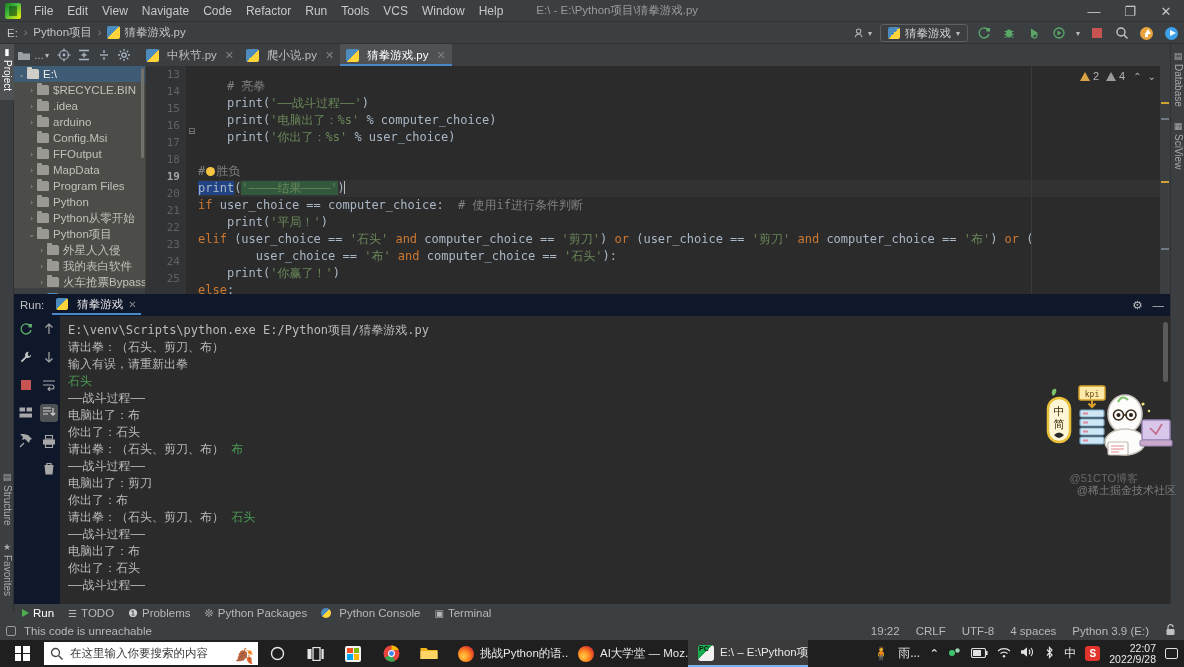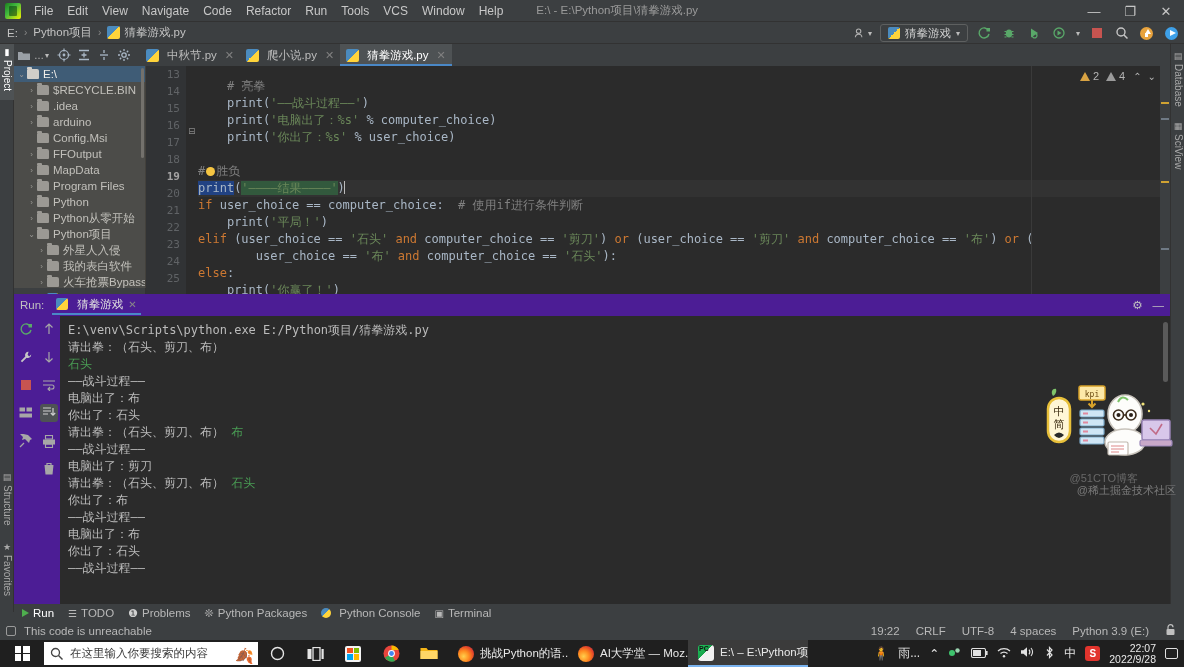--- a/index.html
+++ b/index.html
@@ -192,21 +192,21 @@
     border-bottom: 9px solid #d9a343;
   }
   .warn-tri.grey { border-bottom-color: #9a9a9a; }
   .editor-vline {
     position: absolute; left: 885px; top: 0; width: 1px; height: 228px; background: #3a3a3a;
   }
 
   
   .runpanel {
     position: absolute; left: 14px; top: 294px; width: 1156px; height: 318px;
-    background: #4c1d95;
+    background: #0f172a;
   }
   .runhead {
     height: 22px; display: flex; align-items: center; gap: 8px; padding-left: 6px;
     font-size: 11.5px; color: #c0c0c0; position: relative;
   }
   .runtab {
     display: flex; align-items: center; gap: 5px; padding: 0 4px; height: 20px;
     border-bottom: 2px solid #4a88c7; color: #e0e0e0;
   }
   .runhead-right { position: absolute; right: 6px; top: 0; height: 22px; display: flex; align-items: center; gap: 10px; }
@@ -611,22 +611,22 @@
           <div class="cl"><span class="id">    </span><span class="fn">print</span><span class="op">(</span><span class="s">'——战斗过程——'</span><span class="op">)</span></div>
           <div class="cl"><span class="id">    </span><span class="fn">print</span><span class="op">(</span><span class="s">'电脑出了：%s'</span><span class="id"> % computer_choice)</span></div>
           <div class="cl"><span class="id">    </span><span class="fn">print</span><span class="op">(</span><span class="s">'你出了：%s'</span><span class="id"> % user_choice)</span></div>
           <div class="cl"><span class="id"></span></div>
           <div class="cl"><span class="cm">#</span><span class="bulb"></span><span class="cm">胜负</span></div>
           <div class="cl cur"><span class="fn sel-box">print</span><span class="op">(</span><span class="s hl-str">'————结果————'</span><span class="op">)</span><span class="caret-bar"></span></div>
           <div class="cl"><span class="k">if</span><span class="id"> user_choice == computer_choice:</span><span class="cm">  # 使用if进行条件判断</span></div>
           <div class="cl"><span class="id">    </span><span class="fn">print</span><span class="op">(</span><span class="s">'平局！'</span><span class="op">)</span></div>
           <div class="cl"><span class="k">elif</span><span class="id"> (user_choice == </span><span class="s">'石头'</span><span class="id"> </span><span class="k">and</span><span class="id"> computer_choice == </span><span class="s">'剪刀'</span><span class="id">) </span><span class="k">or</span><span class="id"> (user_choice == </span><span class="s">'剪刀'</span><span class="id"> </span><span class="k">and</span><span class="id"> computer_choice == </span><span class="s">'布'</span><span class="id">) </span><span class="k">or</span><span class="id"> (</span></div>
           <div class="cl"><span class="id">        user_choice == </span><span class="s">'布'</span><span class="id"> </span><span class="k">and</span><span class="id"> computer_choice == </span><span class="s">'石头'</span><span class="id">):</span></div>
+          <div class="cl"><span class="id">    </span><span class="fn">print</span><span class="op">(</span><span class="s">'你赢了！'</span><span class="op">)</span></div>
           <div class="cl"><span class="k">else</span><span class="id">:</span></div>
-          <div class="cl"><span class="id">    </span><span class="fn">print</span><span class="op">(</span><span class="s">'你赢了！'</span><span class="op">)</span></div>
         </div>
     </div>
     <div class="editor-vline"></div>
     <div class="marker-bar">
       <div class="marker" style="top:36px;background:#cfa232;"></div>
       <div class="marker" style="top:52px;background:#6f7a85;"></div>
       <div class="marker" style="top:115px;background:#cfa232;"></div>
       <div class="marker" style="top:182px;background:#6f7a85;"></div>
 
     </div>
@@ -719,29 +719,30 @@
               <path d="M4 3V1.5h4V3" fill="none" stroke="#a7a7a7" stroke-width="1.2"></path>
             </svg>
         </div>
       </div>
     </div>
 
     <div class="console">
       <div id="console-lines">
           <div class="coline"><span>E:\venv\Scripts\python.exe E:/Python项目/猜拳游戏.py</span></div>
           <div class="coline"><span>请出拳：（石头、剪刀、布）</span></div>
+          <div class="coline"><span>输入有误，请重新出拳</span></div>
           <div class="coline"><span></span><span class="inp">石头</span></div>
           <div class="coline"><span>——战斗过程——</span></div>
           <div class="coline"><span>电脑出了：布</span></div>
           <div class="coline"><span>你出了：石头</span></div>
           <div class="coline"><span>请出拳：（石头、剪刀、布）</span><span class="inp"> 布</span></div>
           <div class="coline"><span>——战斗过程——</span></div>
           <div class="coline"><span>电脑出了：剪刀</span></div>
+          <div class="coline"><span>你出了：布</span></div>
           <div class="coline"><span>请出拳：（石头、剪刀、布）</span><span class="inp"> 石头</span></div>
-          <div class="coline"><span>你出了：布</span></div>
           <div class="coline"><span>——战斗过程——</span></div>
           <div class="coline"><span>电脑出了：布</span></div>
           <div class="coline"><span>你出了：石头</span></div>
           <div class="coline"><span>——战斗过程——</span></div>
         </div>
       <div class="console-scroll"></div>
     </div>
   </div>
 
   <svg class="mascot" viewBox="0 0 130 80">

